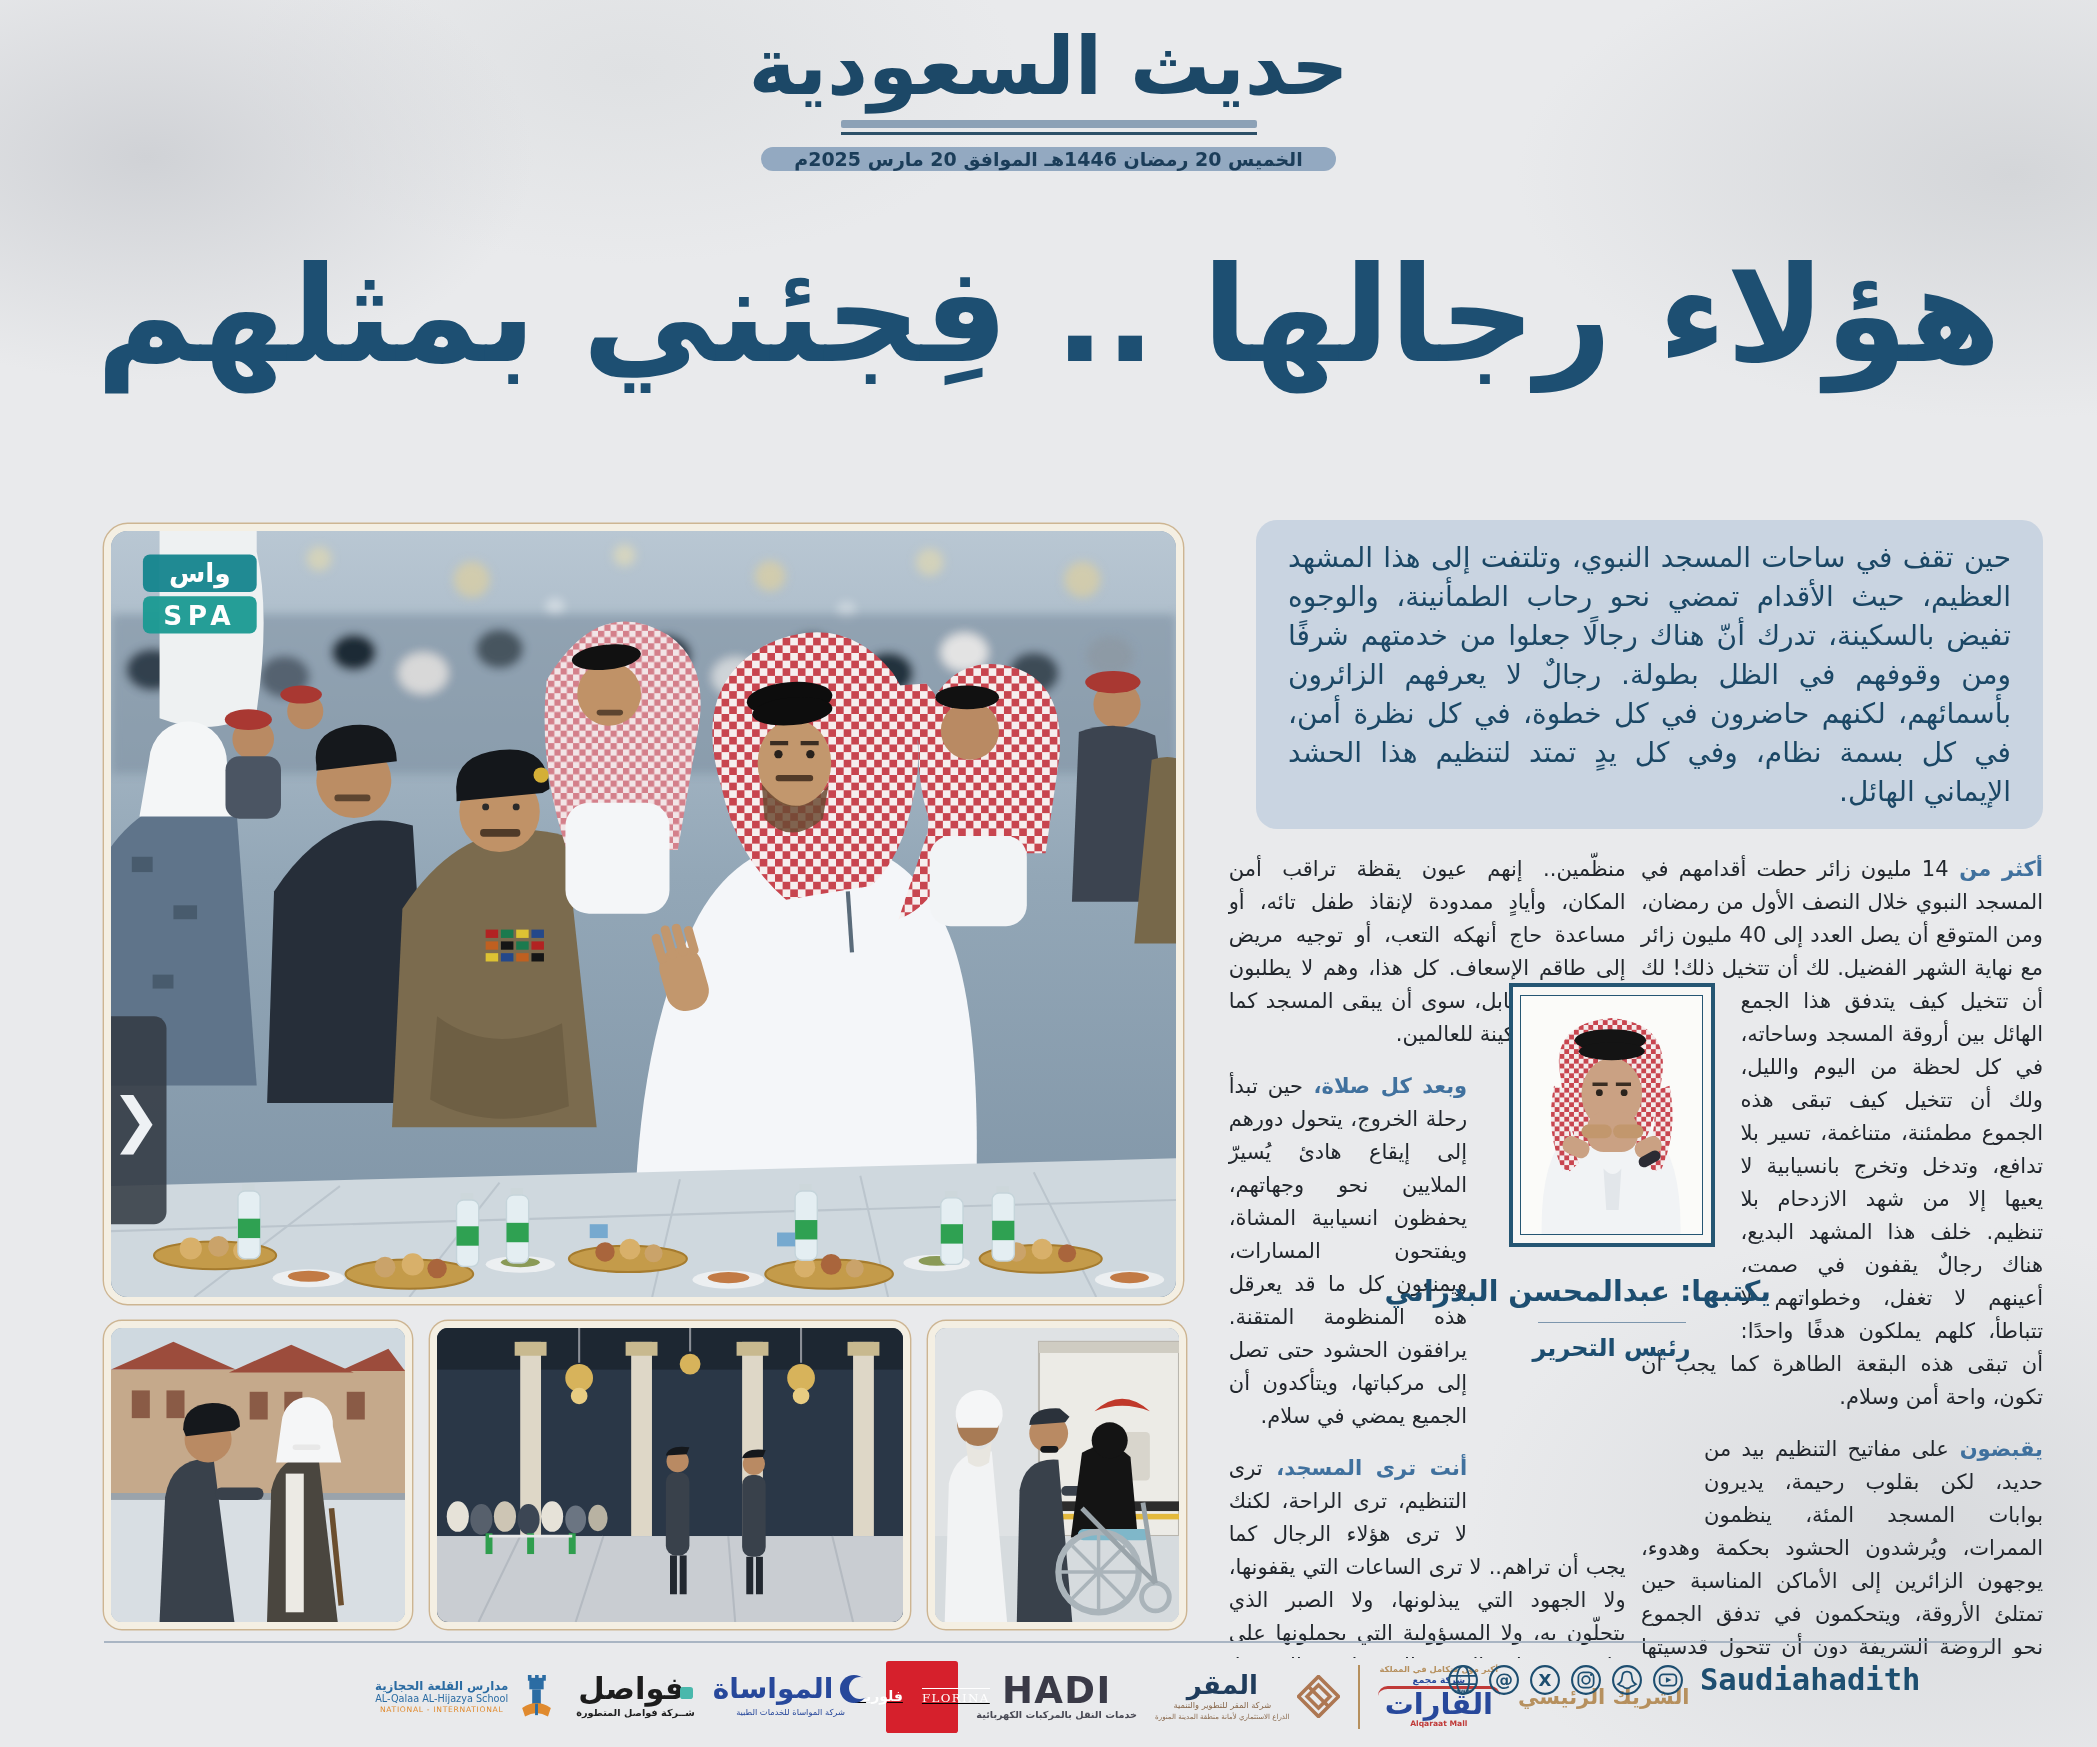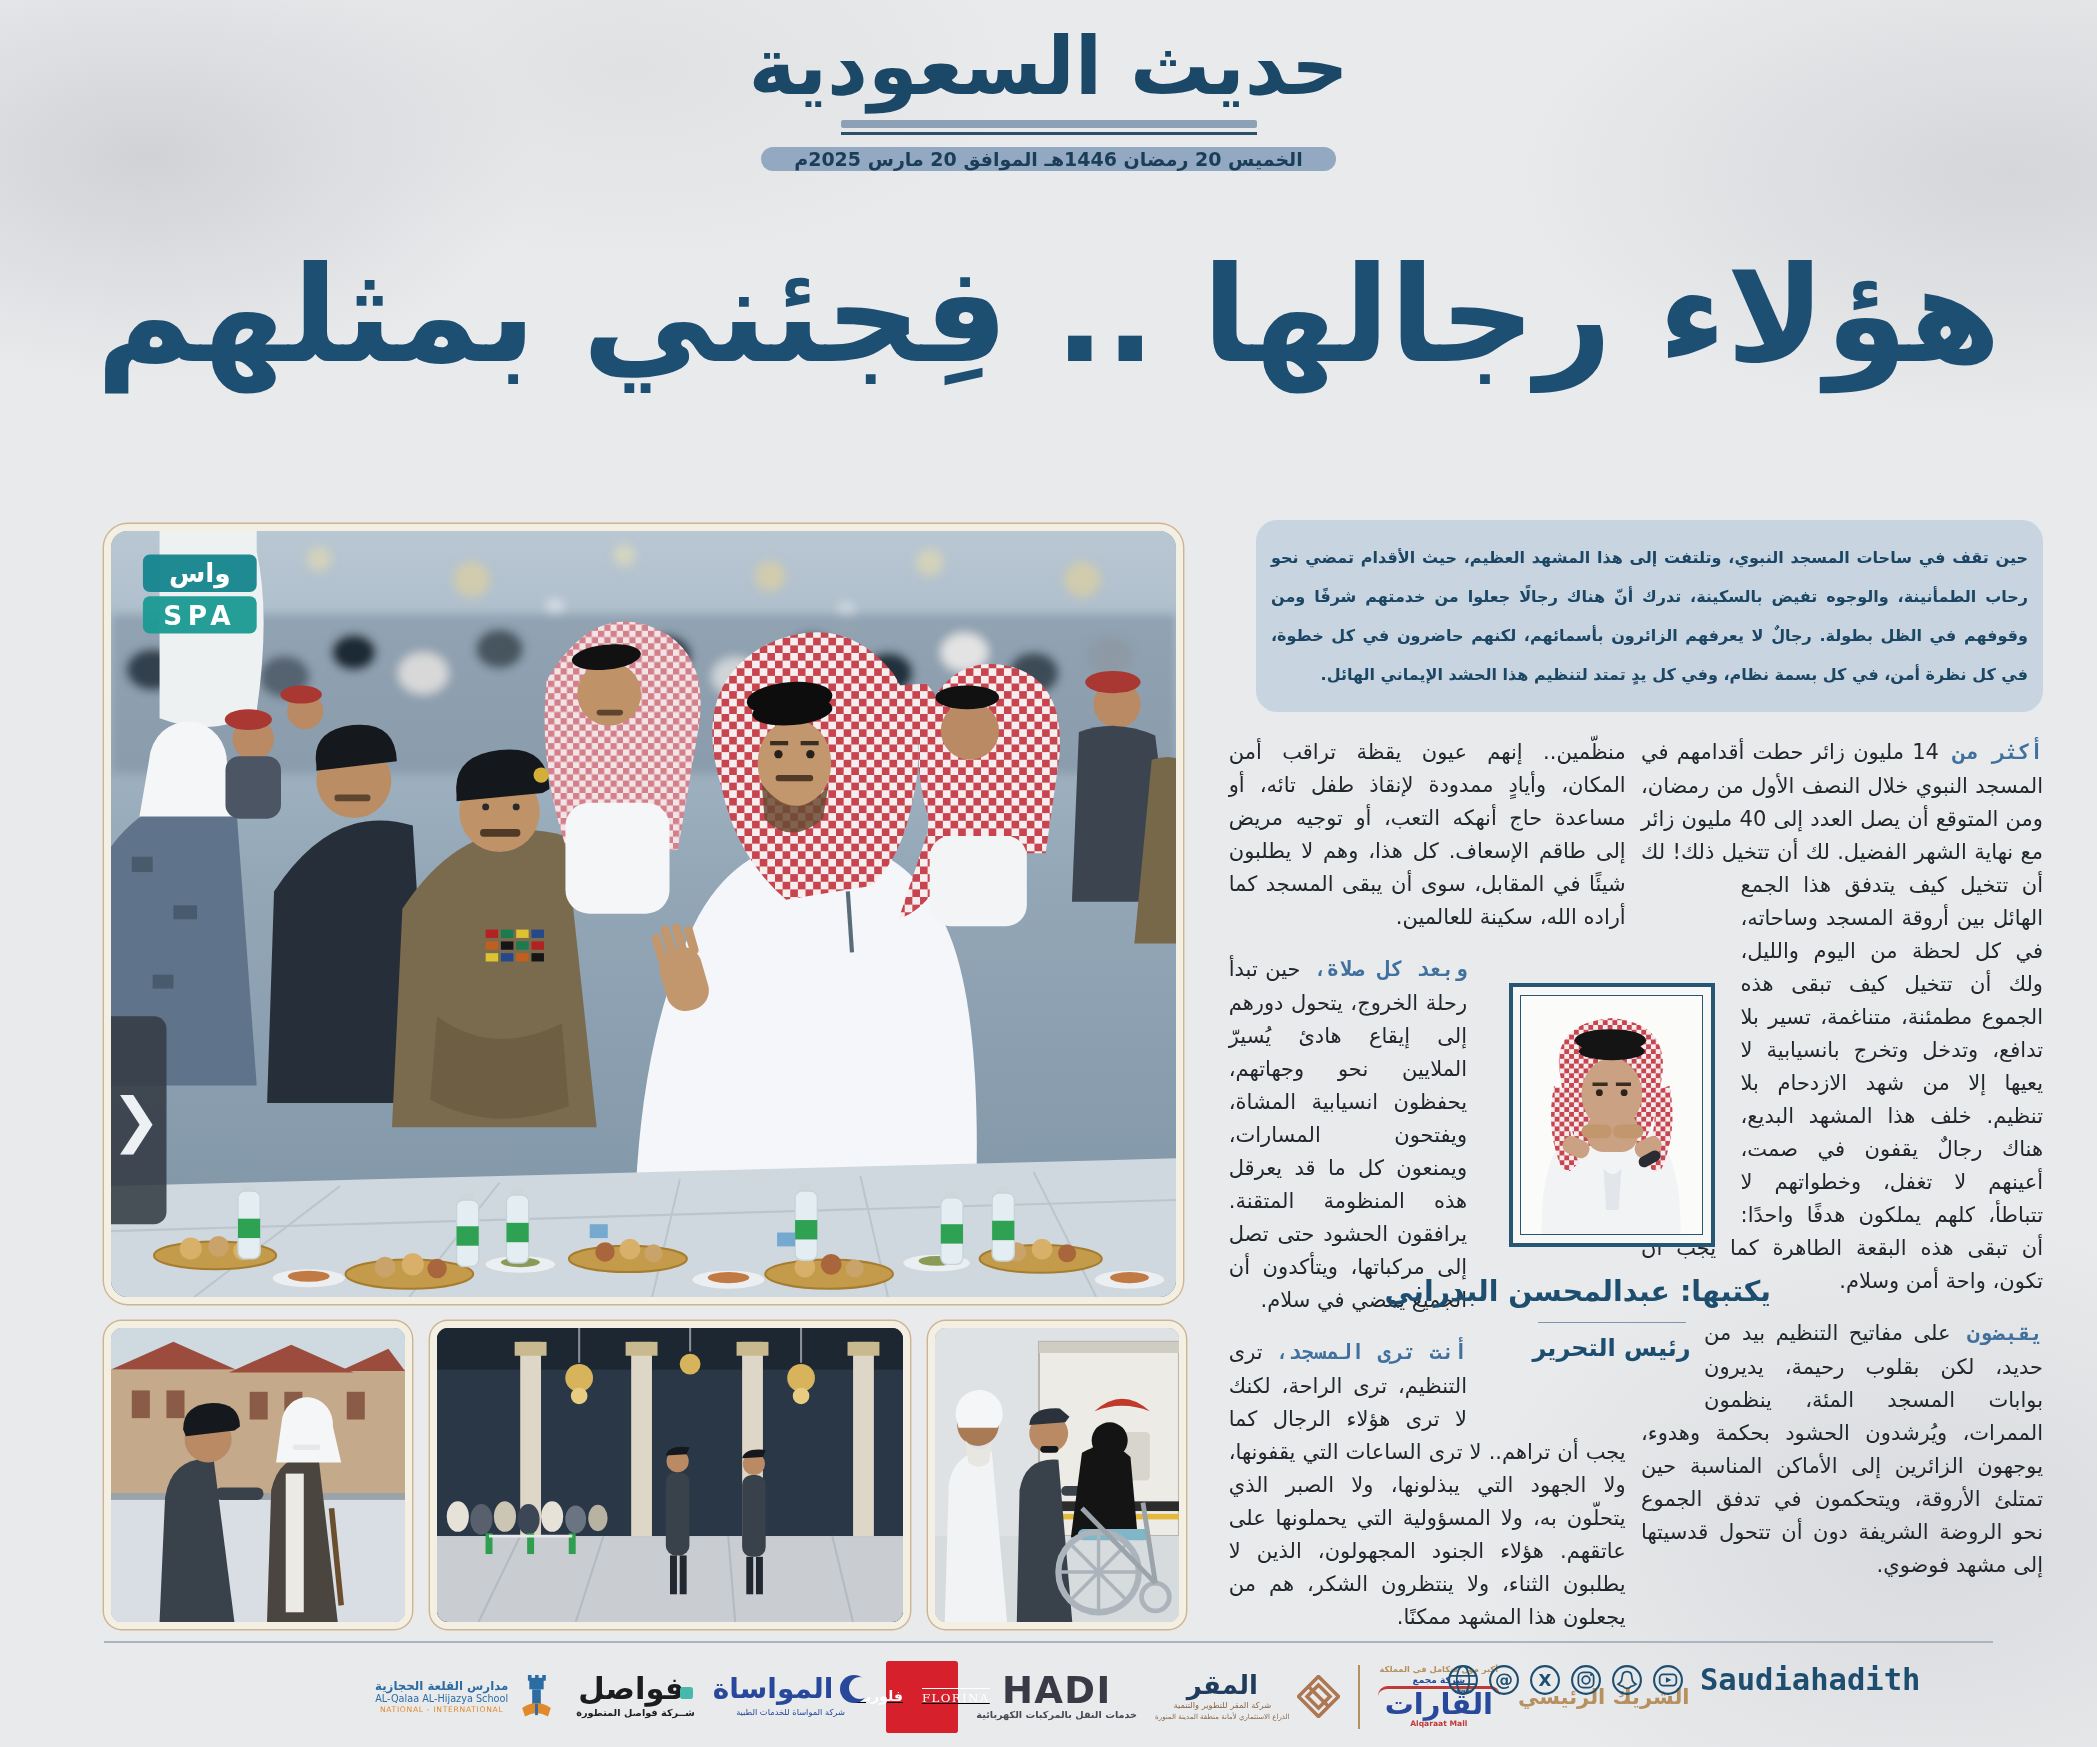--- a/index.html
+++ b/index.html
@@ -24,28 +24,28 @@
   
   .photo-card{position:absolute;border:7px solid #f4efe3;box-shadow:0 0 0 1.4px #cdb592;
     border-radius:23.6px;overflow:hidden;background:#8fa3b5;text-align:center;}
   .photo-card svg{display:block;width:100%;height:100%;}
   #main-photo{left:104px;top:524px;width:1065px;height:766px;}
   #thumb-1{left:104px;top:1321px;width:294px;height:294px;border-radius:18px;}
   #thumb-2{left:430px;top:1321px;width:466px;height:294px;border-radius:18px;}
   #thumb-3{left:928px;top:1321px;width:244px;height:294px;border-radius:18px;}
   
   .right-area{position:absolute;left:1228px;top:520px;width:815px;height:1138px;overflow:hidden;}
-  .intro-box{margin-left:28px;background:#c9d4e1;border-radius:21px;padding:18px 15px;
-    color:#1b4765;font-size:16px;line-height:39px;font-weight:bold;text-align:justify;}
+  .intro-box{margin-left:28px;background:#c9d4e1;border-radius:21px;padding:18px 32px;
+    color:#1b4765;font-size:28px;line-height:39px;font-weight:normal;text-align:justify;}
   .columns{display:flex;gap:15.3px;margin-top:23.6px;}
   .col{text-align:justify;color:#22272d;font-size:21px;line-height:33px;}
   .col-a{width:402px;}
   .col-b{width:397px;}
   .col p{margin:0 0 19.4px 0;}
-  .lead{color:#40719e;font-weight:bold;font-family:Liberation Mono, monospace;}
+  .lead{color:#40719e;font-weight:bold;}
   .cut-l{float:left;width:83px;height:357px;margin:4.2px 16.6px 0 0;}
   .cut-l-sm{float:left;width:49px;height:76px;margin:4.2px 14px 0 0;}
   .cut-r{float:right;width:142px;height:458px;margin:4.2px 0 0 16.6px;}
   
   .portrait-block{position:absolute;top:463px;right:272px;width:319px;text-align:center;}
   .portrait-frame{margin:0 auto;width:206px;height:264px;border:4.2px solid #255673;
     background:#f7f7f5;padding:7.6px;box-sizing:border-box;}
   .portrait-inner{width:100%;height:100%;border:1.4px solid #255673;box-sizing:border-box;
     background:#fbfbf9;overflow:hidden;}
   .portrait-inner svg{display:block;width:100%;height:100%;}

